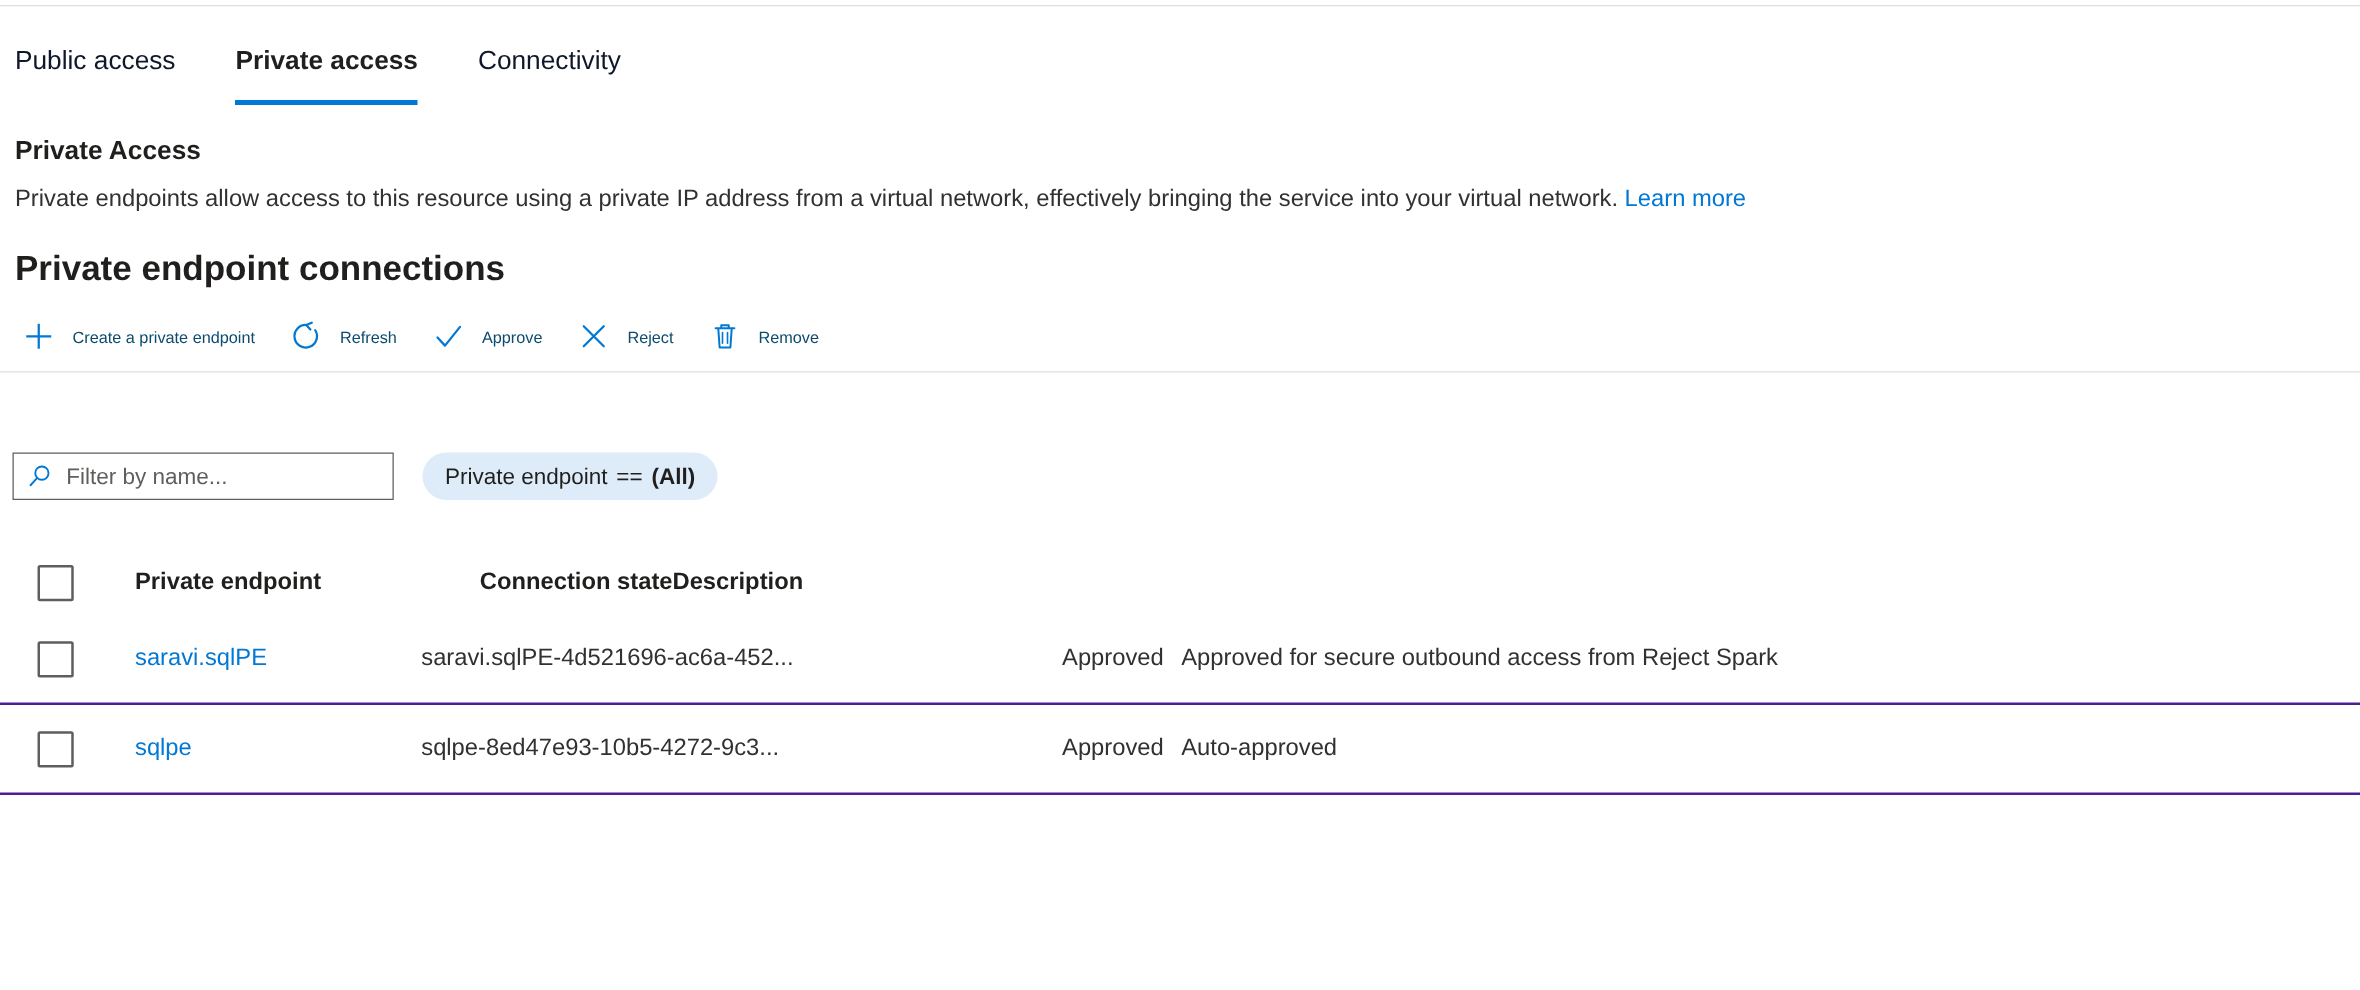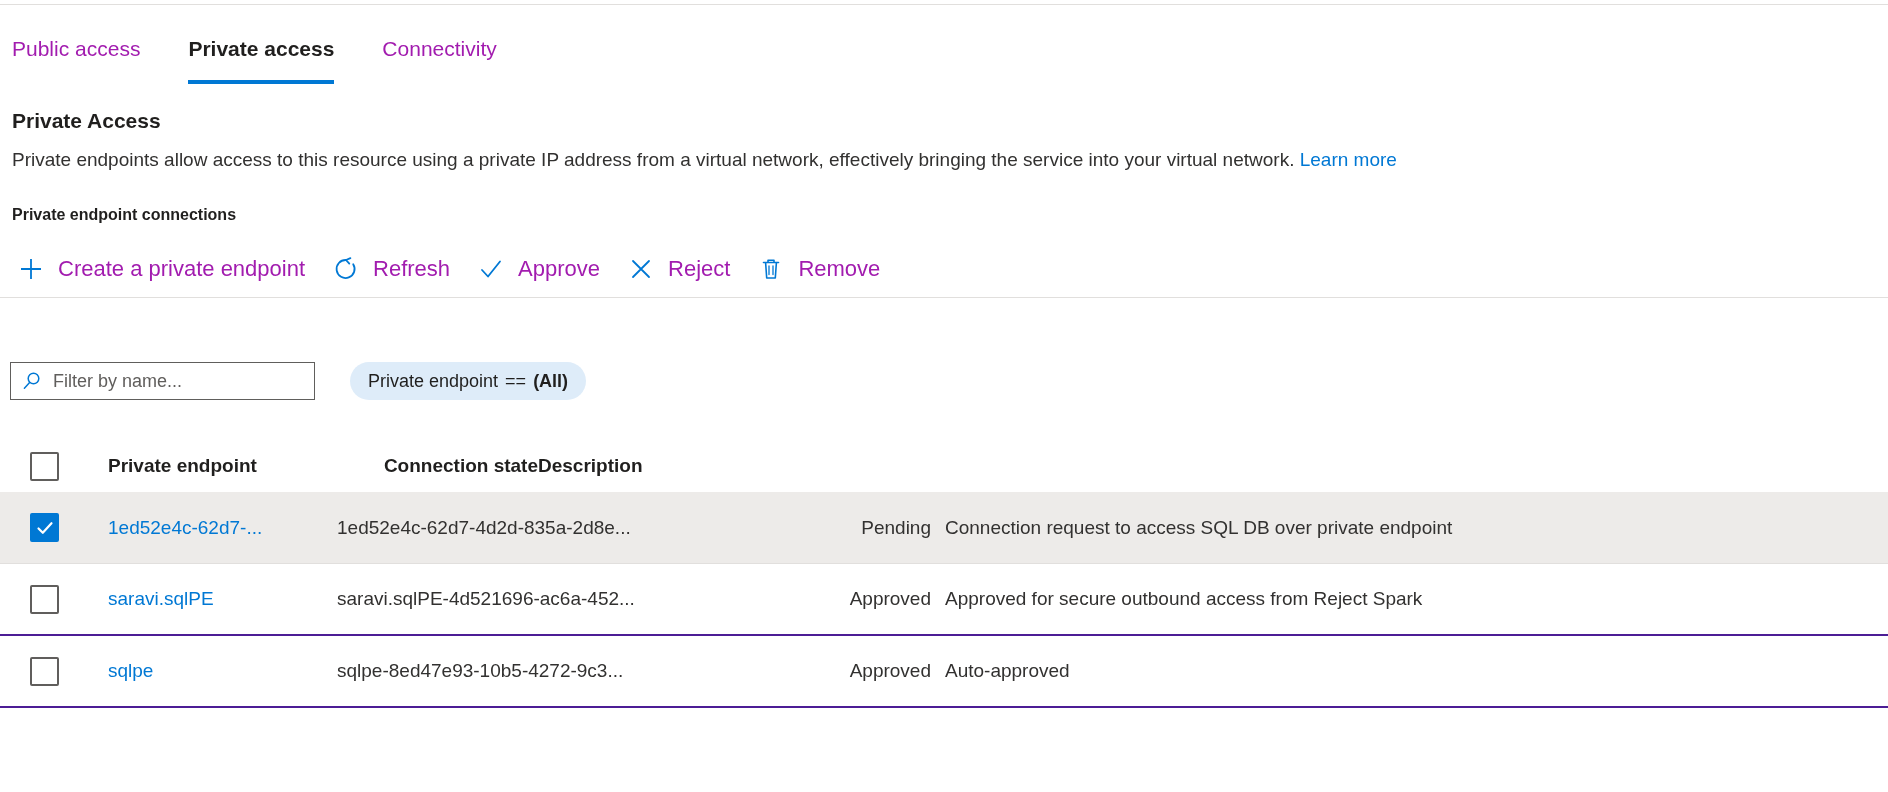--- a/index.html
+++ b/index.html
@@ -37,21 +37,21 @@
     left: 0;
     display: flex;
     align-items: flex-start;
     height: 62px;
   }
   .tab {
     position: relative;
     padding: 0 24px;
     font-size: 21px;
     line-height: 26px;
-    color: #a21caf;
+    color: #0f172a;
     cursor: pointer;
     height: 58px;
     display: flex;
     align-items: flex-start;
     padding-top: 10px;
     box-sizing: border-box;
     white-space: nowrap;
   }
   .tab.first { padding-left: 12px; }
   .tab.active {
@@ -91,21 +91,21 @@
   .section-desc a {
     color: #0078d4;
     text-decoration: none;
     text-align: center;
   }
 
   .sub-title {
     position: absolute;
     top: 202px;
     left: 12px;
-    font-size: 16px;
+    font-size: 28px;
     font-weight: bold;
     color: #201f1e;
     line-height: 26px;
   }
 
   
   .commandbar {
     position: absolute;
     top: 248px;
     left: 12px;
@@ -113,22 +113,22 @@
     align-items: center;
     height: 42px;
   }
   .cmd {
     display: flex;
     align-items: center;
     height: 40px;
     padding: 0 14px 0 4px;
     margin-right: 8px;
     cursor: pointer;
-    color: #a21caf;
-    font-size: 22px;
+    color: #0c4a6e;
+    font-size: 13px;
     white-space: nowrap;
   }
   .cmd .ico {
     width: 30px;
     height: 30px;
     margin-right: 12px;
     display: inline-flex;
     align-items: center;
     justify-content: center;
     flex: 0 0 auto;
@@ -144,21 +144,20 @@
     background: #e1dfdd;
   }
 
   
   .filterrow {
     position: absolute;
     top: 362px;
     left: 10px;
     display: flex;
     align-items: center;
-    gap: 12px;
   }
   .searchbox {
     width: 305px;
     height: 38px;
     border: 1px solid #605e5c;
     background: #ffffff;
     display: flex;
     align-items: center;
     box-sizing: border-box;
     padding: 0 8px;
@@ -376,35 +375,20 @@
       <div class="c-check">
         <span class="cb">
           
         </span>
       </div>
       <div class="c-name">Private endpoint</div>
       <div class="c-state">Connection state</div>
       <div class="c-desc">Description</div>
     </div>
 
-    <div class="trow selected">
-      <div class="c-check">
-        <span class="cb checked">
-          <svg class="tick" width="20" height="20" viewBox="0 0 20 20">
-            <path d="M3.5 10.5 L7.8 14.8 L16.5 5.2" stroke="#ffffff" stroke-width="2.2" fill="none" stroke-linecap="round" stroke-linejoin="round"></path>
-          </svg>
-        </span>
-      </div>
-      <div class="c-name truncate">
-        <a class="link">1ed52e4c-62d7-...</a>
-      </div>
-      <div class="c-conn truncate">1ed52e4c-62d7-4d2d-835a-2d8e...</div>
-      <div class="c-state truncate">Pending</div>
-      <div class="c-desc truncate">Connection request to access SQL DB over private endpoint</div>
-    </div>
 
     <div class="trow">
       <div class="c-check">
         <span class="cb">
           
         </span>
       </div>
       <div class="c-name truncate">
         <a class="link">saravi.sqlPE</a>
       </div>

